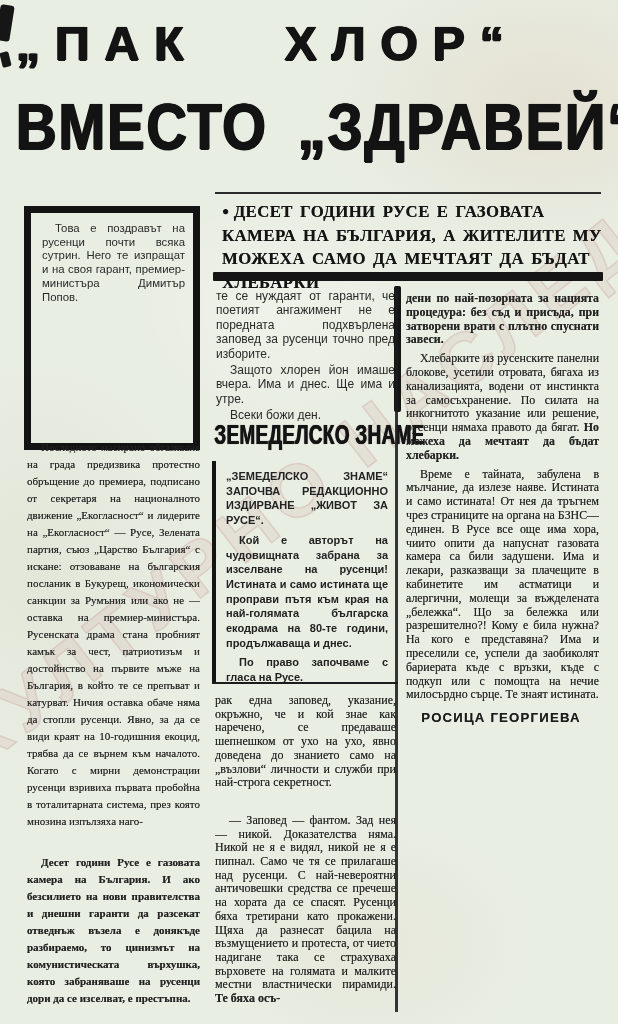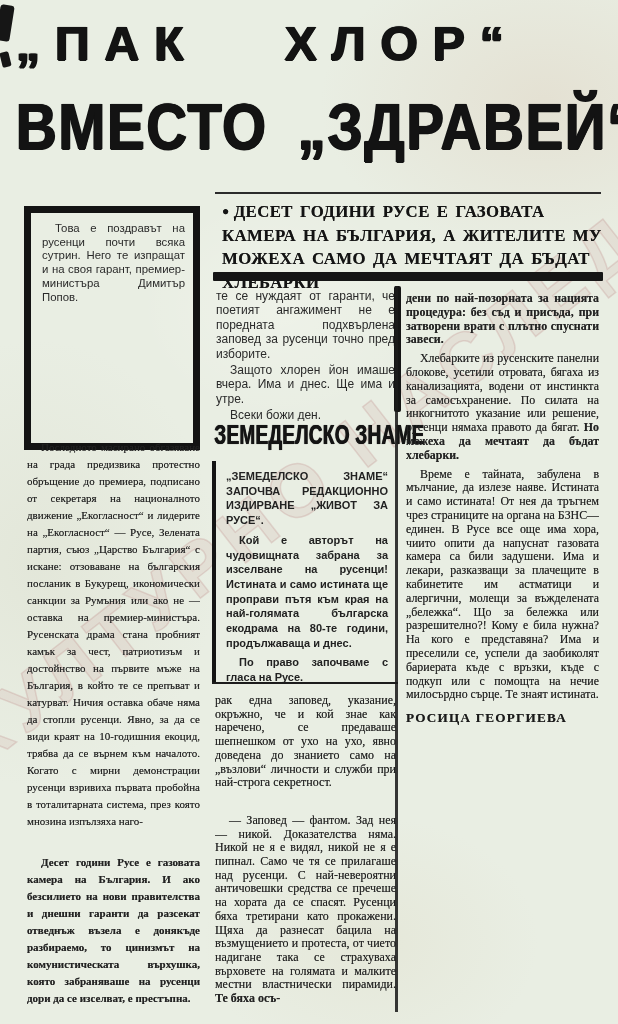--- a/index.html
+++ b/index.html
@@ -82,22 +82,22 @@
   .zn-box p { margin:0; text-indent:13px; }
   .zn-box p + p { margin-top:5px; }
   .zn-box p.noindent { text-indent:0; }
   .box-bottom-rule { position:absolute; left:212px; top:682px; width:186px; height:2px; background:#1c1c1c; }
   .col2-bottom { left:215px; top:694px; width:181px; height:324px; font-size:12px; line-height:13.7px; }
   .divider { position:absolute; left:395px; top:286px; width:3px; height:726px; background:#1b1b1b; opacity:.88; }
   .divider-cap { position:absolute; left:394px; top:286px; width:7px; height:126px; background:#141414; border-radius:2px; }
   .col3 { left:406px; top:272px; width:193px; height:730px; font-size:11.9px; line-height:13.8px;margin-top:20px; }
   .col3 p + p { margin-top:5px; }
   .signature {
-    margin-top:9px !important; text-align:left; text-indent:0 !important; padding-right:3px;
-    font-family:Liberation Serif, serif; font-weight:bold; font-size:13.2px; letter-spacing:1.2px; color:#1a1a1a;
+    margin-top:9px !important; text-align:center; text-indent:0 !important; padding-right:3px;
+    font-family:Liberation Sans, sans-serif; font-weight:bold; font-size:13.2px; letter-spacing:1.2px; color:#1a1a1a;
   }
   .serif-ink { text-shadow:0 0 .4px rgba(35,35,35,.6); }
 </style>
 </head>
 <body>
 
 <div class="page">
 
   <div class="artifact a1"></div>
   <div class="artifact a2"></div>

